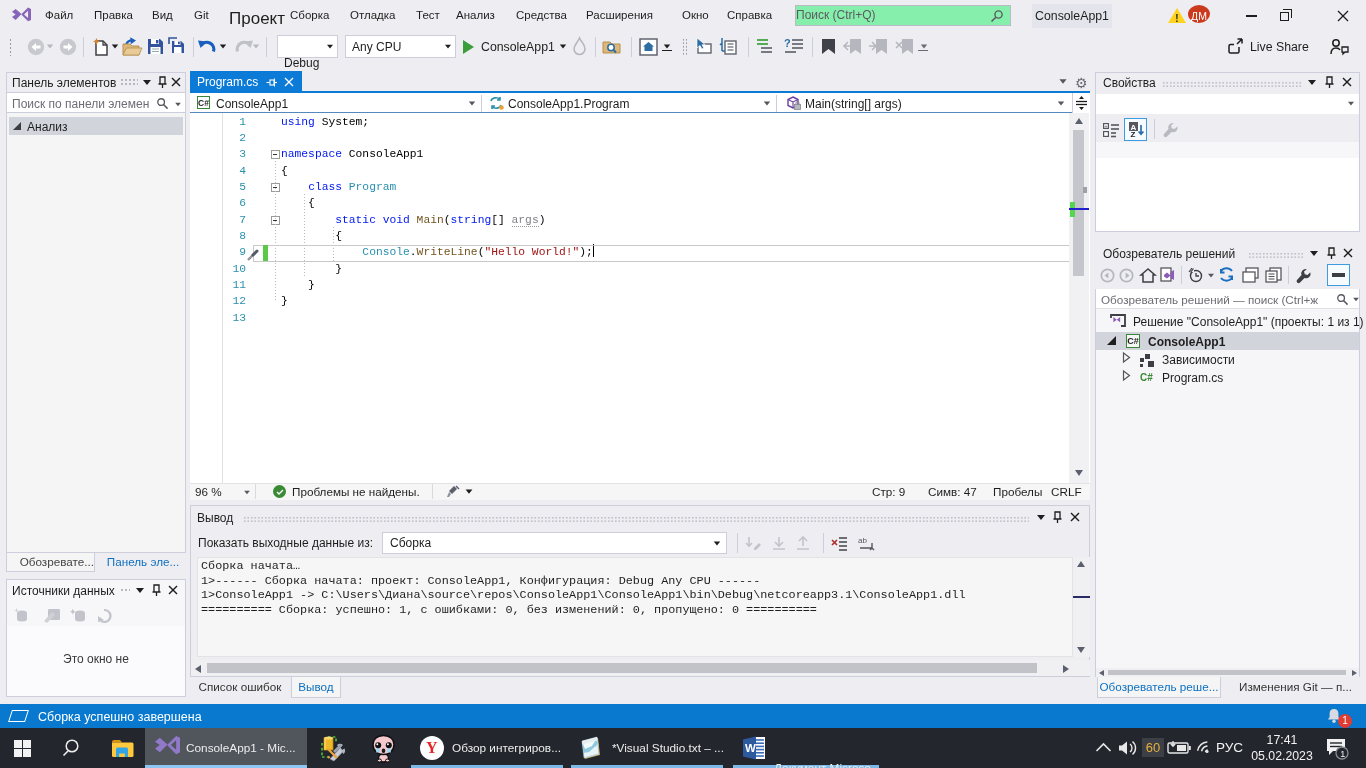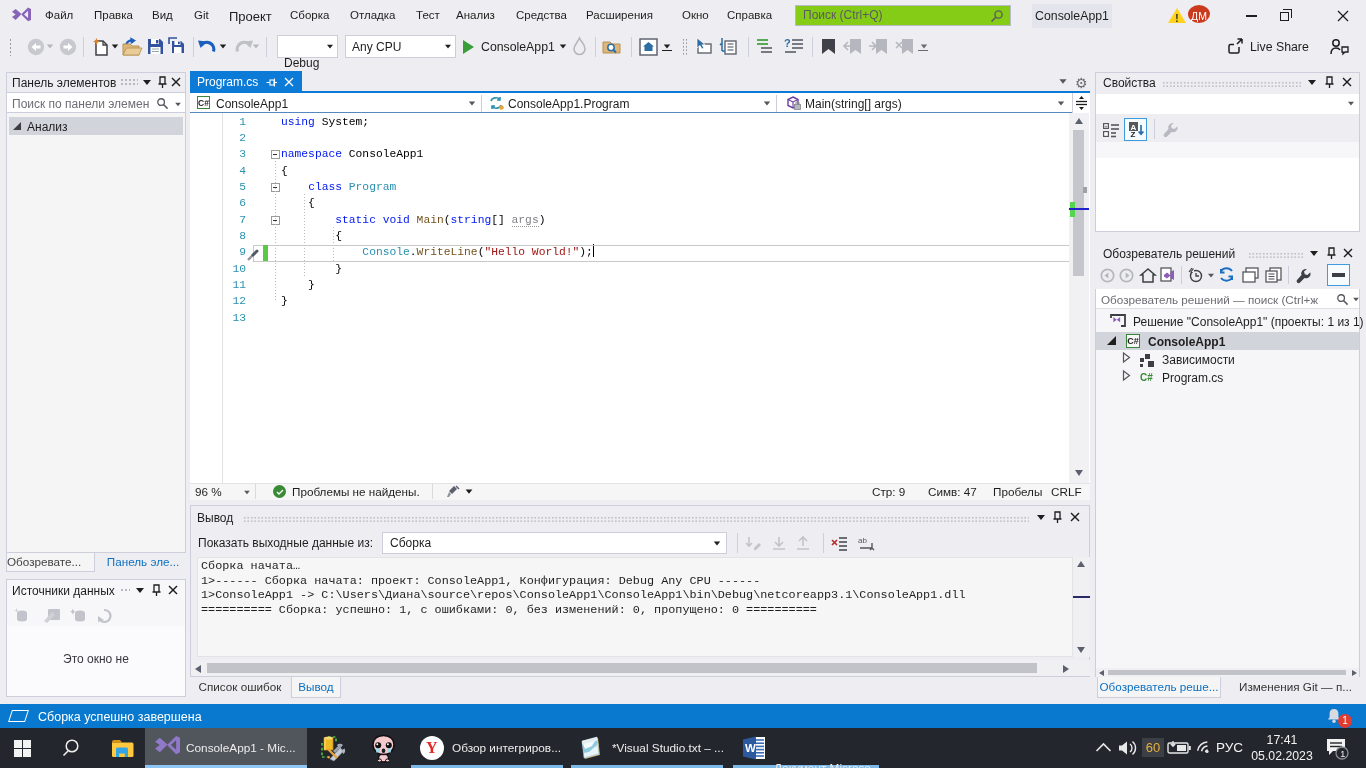--- a/index.html
+++ b/index.html
@@ -19,32 +19,32 @@
 <svg class="a" style="left:12px;top:6px" width="19" height="19" viewBox="0 0 26 26">
  <path d="M0 8 L5 4 L13 11 L5 19 L0 15 L5 11.5 Z" fill="#8764b8"></path>
  <path d="M13 11 L22 2 L26 4 L26 19 L22 21 L13 12 Z" fill="#8764b8"></path>
  <path d="M16.5 11.5 L22 6.5 L22 16.5 Z" fill="#EEEEF2"></path>
 </svg>
 <div class="a" id="menu" style="left:0;top:9px;height:16px">
       <span style="position:absolute;left:45px;top:0;font-size:11.5px">Файл</span>
       <span style="position:absolute;left:94px;top:0;font-size:11.5px">Правка</span>
       <span style="position:absolute;left:152px;top:0;font-size:11.5px">Вид</span>
       <span style="position:absolute;left:194px;top:0;font-size:11.5px">Git</span>
-      <span style="position:absolute;left:229px;top:0;font-size:13px">Проект</span>
+      <span style="position:absolute;left:229px;top:0;font-size:17px">Проект</span>
       <span style="position:absolute;left:290px;top:0;font-size:11.5px">Сборка</span>
       <span style="position:absolute;left:350px;top:0;font-size:11.5px">Отладка</span>
       <span style="position:absolute;left:416px;top:0;font-size:11.5px">Тест</span>
       <span style="position:absolute;left:456px;top:0;font-size:11.5px">Анализ</span>
       <span style="position:absolute;left:516px;top:0;font-size:11.5px">Средства</span>
       <span style="position:absolute;left:586px;top:0;font-size:11.5px">Расширения</span>
       <span style="position:absolute;left:682px;top:0;font-size:11.5px">Окно</span>
       <span style="position:absolute;left:727px;top:0;font-size:11.5px">Справка</span>
     </div>
 
-<div class="a" style="left:795px;top:5px;width:216px;height:21px;background:#84cc16;border:1px solid #B8BAC6;font-size:12px;color:#5B5B61;line-height:19px;padding-left:7px">Поиск (Ctrl+Q)
+<div class="a" style="left:795px;top:5px;width:216px;height:21px;background:#86efac;border:1px solid #B8BAC6;font-size:12px;color:#5B5B61;line-height:19px;">Поиск (Ctrl+Q)
   <svg style="right:6px;top:3px;position:absolute" width="14" height="14" viewBox="0 0 14 14">
         <circle cx="8.5" cy="5.5" r="3.6" fill="none" stroke="#5B5B61" stroke-width="1.4"></circle>
         <line x1="1.5" y1="12.5" x2="5.8" y2="8.2" stroke="#5B5B61" stroke-width="1.6"></line>
       </svg>
 </div>
 <div class="a" style="left:1032px;top:4px;width:80px;height:24px;background:#E4E5EC;line-height:24px;text-align:center;font-size:12.3px">ConsoleApp1</div>
 <div class="a" style="left:1168px;top:8px;width:0;height:0;border-left:9px solid transparent;border-right:9px solid transparent;border-bottom:15px solid #FFD21E"></div>
 <div class="a" style="left:1172px;top:13px;width:10px;font-size:10px;font-weight:bold;color:#1E1E1E;text-align:center">!</div>
 <div class="a" style="left:1188px;top:5px;width:22px;height:18px;border-radius:50%;background:#CC3A1E;color:#fff;font-size:10.5px;line-height:22px;text-align:center">ДМ</div>
 <div class="a" style="left:1246px;top:15px;width:11px;height:1.5px;background:#1E1E1E"></div>
@@ -204,21 +204,21 @@
 <div class="a" style="left:12px;top:97px;font-size:12px;color:#6D6D74">Поиск по панели элемен</div>
 <svg class="a" style="left:156px;top:97px" width="13" height="13" viewBox="0 0 14 14">
       <circle cx="5.5" cy="5.5" r="3.6" fill="none" stroke="#56565E" stroke-width="1.4"></circle>
       <line x1="12.5" y1="12.5" x2="8" y2="8" stroke="#56565E" stroke-width="1.6"></line>
     </svg>
 <div class="dar" style="left:174px;top:102px;transform:scale(.7);border-top-color:#56565E"></div>
 <div class="a" style="left:9px;top:117px;width:174px;height:18px;background:#D2D4DC"></div>
 <div class="a" style="left:13px;top:122px;width:0;height:0;border-left:8px solid transparent;border-bottom:8px solid #3E3E42"></div>
 <div class="a" style="left:27px;top:120px;font-size:12px">Анализ</div>
 
-<div class="a" style="left:6px;top:553px;width:89px;height:19px;background:#F5F5F5;border:1px solid #CCCEDB;border-top:none;font-size:11.7px;line-height:18px;text-align:left;color:#444">Обозревате...</div>
+<div class="a" style="left:6px;top:553px;width:89px;height:19px;background:#F5F5F5;border:1px solid #CCCEDB;border-top:none;font-size:11.7px;line-height:18px;text-align:right;color:#444">Обозревате...</div>
 <div class="a" style="left:97px;top:553px;width:92px;height:19px;font-size:11.7px;line-height:18px;text-align:center;color:#0E70C0">Панель эле...</div>
 
 <div class="a" style="left:6px;top:579px;width:180px;height:118px;background:#F7F7F9;border:1px solid #CCCEDB"></div>
 <div class="a" style="left:12px;top:584px;font-size:12px">Источники данных</div>
 <div class="a" style="left:120px;top:588px;width:10px;height:5px;background-image:radial-gradient(circle,#B8B9C0 30%,transparent 36%);background-size:4px 4px"></div>
 <div class="dar" style="left:136px;top:588px"></div>
 <svg class="a" style="left:151px;top:584px" width="11" height="13" viewBox="0 0 11 13">
       <path d="M3 1 L8 1 L8 8 L3 8 Z M1.5 8 L9.5 8 M5.5 8 L5.5 12" stroke="#1E1E1E" stroke-width="1.3" fill="none"></path>
     </svg>
 <svg class="a" style="left:168px;top:585px" width="10" height="10" viewBox="0 0 10 10">

